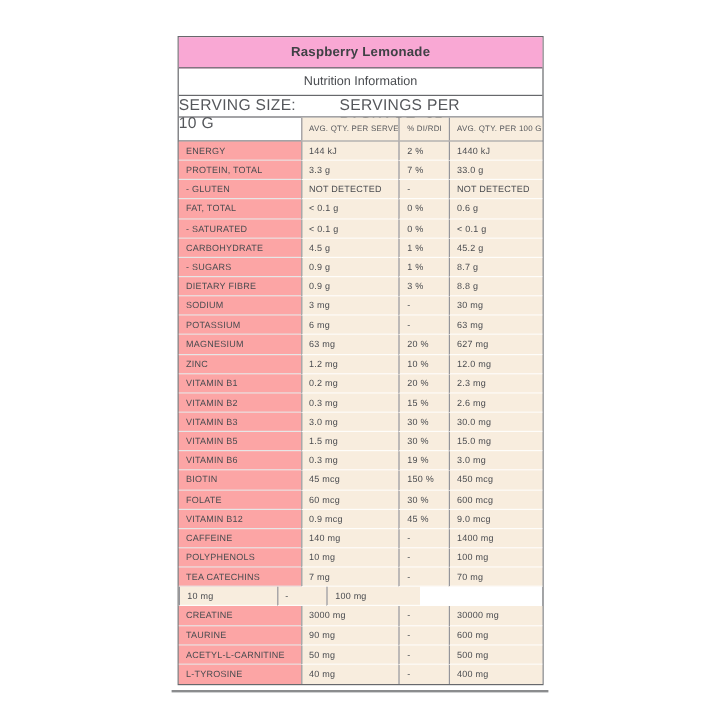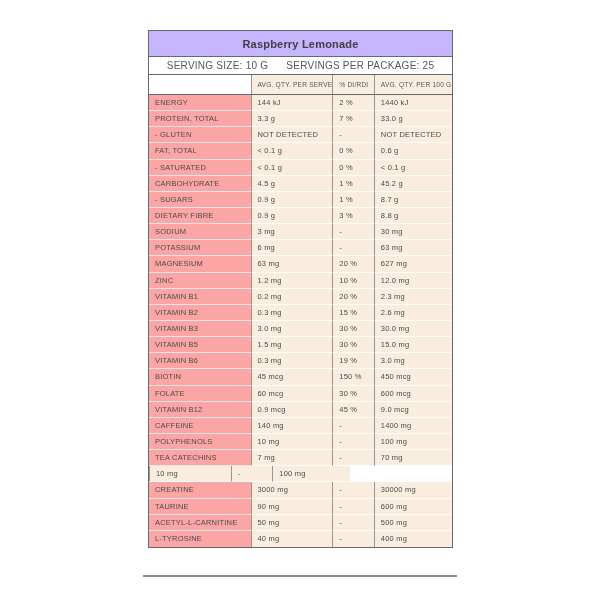--- a/index.html
+++ b/index.html
@@ -6,33 +6,33 @@
   body {
     width:600px; height:600px; background:#ffffff; position:relative;
     font-family:"Liberation Sans", sans-serif; color:#4a4c50;
     -webkit-font-smoothing:antialiased;
   }
   .nutrition-table {
     position:absolute; left:148px; top:30px; width:305px;
     border:1px solid #67686c; background:#ffffff; box-sizing:border-box;
   }
   .title-row {
-    height:25px; background:#c4b5fd; border-bottom:1px solid #67686c;
+    height:25px; background:#f9a8d4; border-bottom:1px solid #67686c;
     display:flex; align-items:center; justify-content:center;
     font-size:11px; font-weight:bold; color:#3f4145; letter-spacing:0.2px;
   }
   .subtitle-row {
     height:22px; border-bottom:1px solid #67686c;
     display:flex; align-items:center; justify-content:center;
     font-size:10.5px; color:#4a4c50;
   }
   .serving-row {
     height:17px; border-bottom:1px solid #67686c;
-    display:flex; align-items:center; justify-content:center; gap:18px;
-    font-size:10px; letter-spacing:0.25px; color:#55575b;
+    display:flex; align-items:flex-start; justify-content:center; gap:18px;
+    font-size:13px; letter-spacing:0.25px; color:#55575b;
   }
   .grid-row { display:flex; width:100%; box-sizing:border-box; }
   .cell { box-sizing:border-box; display:flex; align-items:center; padding-left:6px; overflow:hidden; white-space:nowrap; }
   .c0 { width:33.5%; }
   .c1 { width:27.0%; }
   .c2 { width:13.7%; }
   .c3 { width:25.8%; }
   .val { background:#F8EDDE; border-left:1px solid #95959a; }
   .colheader-row { height:20px; border-bottom:1px solid #67686c; }
   .colheader-row .cell { font-size:6.6px; letter-spacing:0.2px; color:#55575b; }
@@ -47,20 +47,23 @@
     background:#8b8c8e;
   }
 </style>
 </head>
 <body>
 
 <div class="nutrition-table">
   <div class="title-row">
     <span>Raspberry Lemonade</span>
   </div>
+  <div class="subtitle-row">
+    <span>Nutrition Information</span>
+  </div>
   <div class="serving-row">
     <span>SERVING SIZE: 10 G</span>
     <span>SERVINGS PER PACKAGE: 25</span>
   </div>
   <div class="grid-row colheader-row">
     <div class="cell c0 label-cell"></div>
     <div class="cell c1 val">AVG. QTY. PER SERVE</div>
     <div class="cell c2 val">% DI/RDI</div>
     <div class="cell c3 val">AVG. QTY. PER 100 G</div>
   </div>

